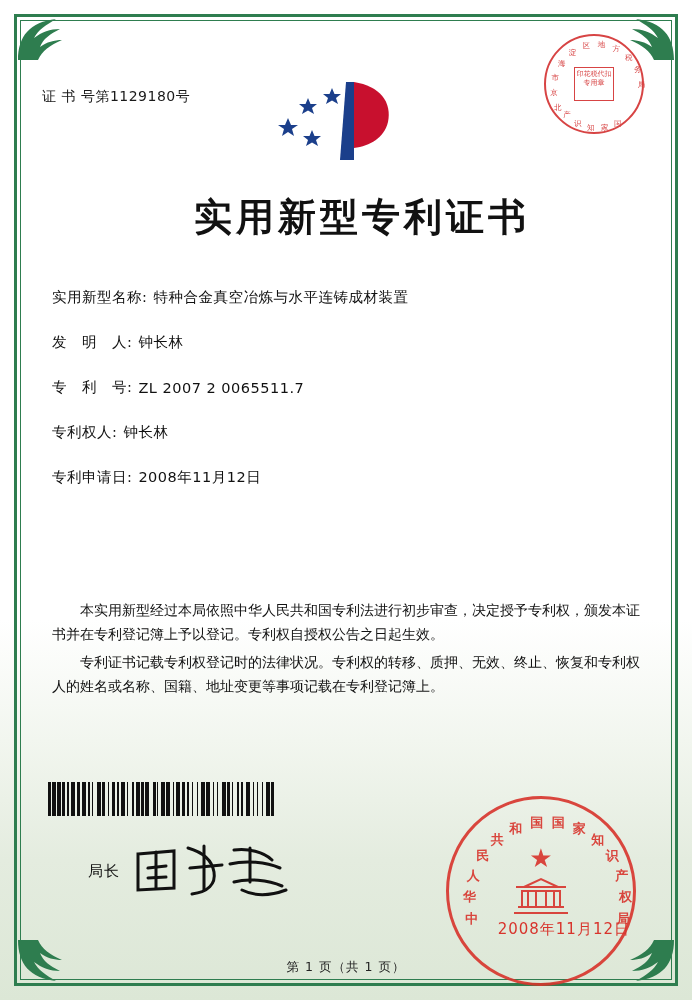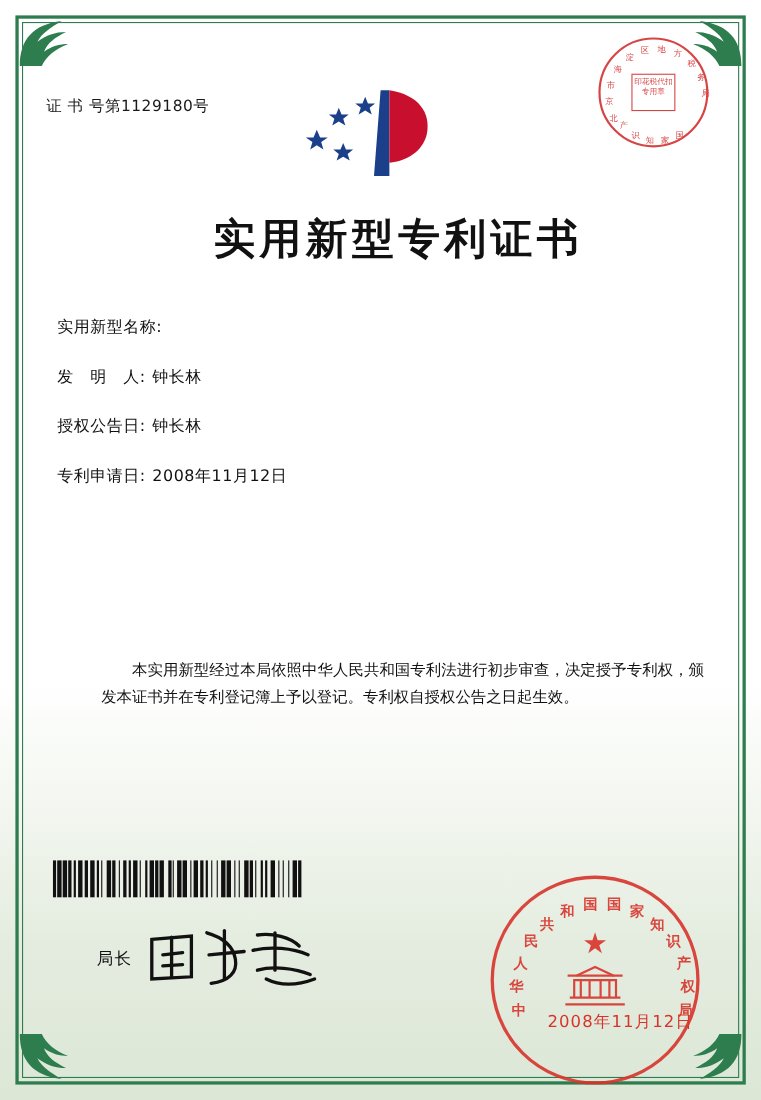--- a/index.html
+++ b/index.html
@@ -150,21 +150,20 @@
   
   .body-text {
     position: absolute;
     left: 52px;
     right: 52px;
     top: 598px;
     font-size: 14px;
     line-height: 24px;
     color: #111;
     text-align: justify;
-    margin-left: 40px;
   }
   .body-text p {
     margin: 0 0 4px 0;
     text-indent: 28px;
   }
 
   
   .barcode {
     position: absolute;
     left: 48px;
@@ -332,37 +331,43 @@
       <span style="transform:rotate(230deg) translate(0,-40px) rotate(-230deg)">产</span>
     </div>
     <div class="inner-box">印花税代扣专用章</div>
   </div>
 
   <div class="title">实用新型专利证书</div>
 
   <div class="fields">
     <div class="field-row">
       <span class="field-label">实用新型名称:</span>
+      <span class="field-value">特种合金真空冶炼与水平连铸成材装置</span>
     </div>
     <div class="field-row">
       <span class="field-label">发　明　人:</span>
       <span class="field-value">钟长林</span>
     </div>
     <div class="field-row">
-      <span class="field-label">授权公告日:</span>
+      <span class="field-label">专　利　号:</span>
+      <span class="field-value">ZL 2007 2 0065511.7</span>
+    </div>
+    <div class="field-row">
+      <span class="field-label">专利权人:</span>
       <span class="field-value">钟长林</span>
     </div>
     <div class="field-row">
       <span class="field-label">专利申请日:</span>
       <span class="field-value">2008年11月12日</span>
     </div>
   </div>
 
   <div class="body-text">
     <p>本实用新型经过本局依照中华人民共和国专利法进行初步审查，决定授予专利权，颁发本证书并在专利登记簿上予以登记。专利权自授权公告之日起生效。</p>
+    <p>专利证书记载专利权登记时的法律状况。专利权的转移、质押、无效、终止、恢复和专利权人的姓名或名称、国籍、地址变更等事项记载在专利登记簿上。</p>
   </div>
 
   <div class="barcode" id="barcode">
       <i style="width: 2.6px; background: rgb(17, 17, 17);"></i>
       <i style="width: 1.3px; background: transparent;"></i>
       <i style="width: 3.9px; background: rgb(17, 17, 17);"></i>
       <i style="width: 1.3px; background: transparent;"></i>
       <i style="width: 3.9px; background: rgb(17, 17, 17);"></i>
       <i style="width: 1.3px; background: transparent;"></i>
       <i style="width: 2.6px; background: rgb(17, 17, 17);"></i>
@@ -500,14 +505,15 @@
       <span style="transform:rotate(40deg) translate(0,-78px) rotate(-40deg)">知</span>
       <span style="transform:rotate(56deg) translate(0,-78px) rotate(-56deg)">识</span>
       <span style="transform:rotate(72deg) translate(0,-78px) rotate(-72deg)">产</span>
       <span style="transform:rotate(88deg) translate(0,-78px) rotate(-88deg)">权</span>
       <span style="transform:rotate(104deg) translate(0,-78px) rotate(-104deg)">局</span>
     </div>
   </div>
 
   <div class="seal-date">2008年11月12日</div>
 
+  <div class="footer">第 1 页（共 1 页）</div>
 
 </div>
 
 </body></html>

